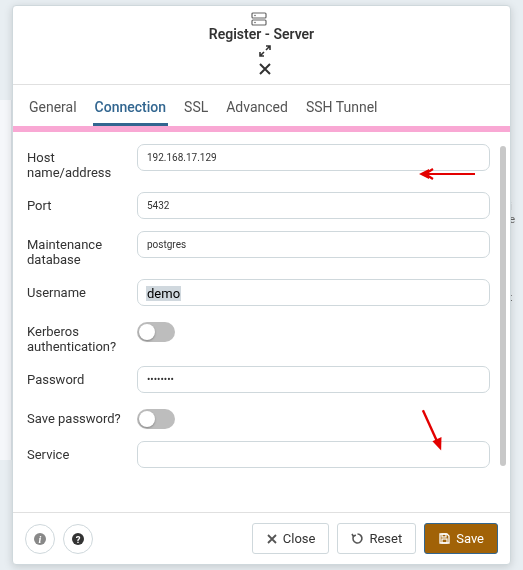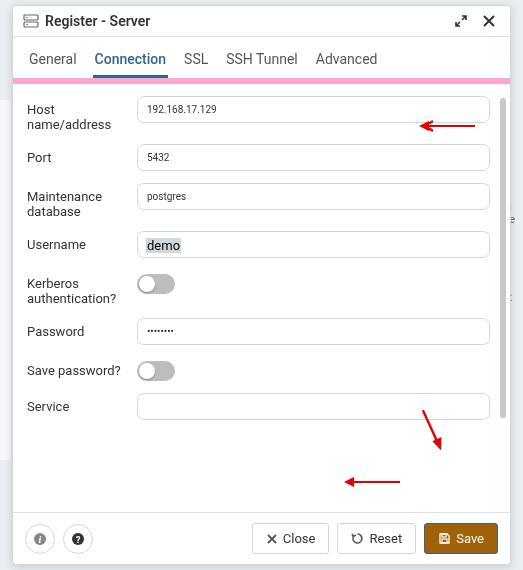--- a/index.html
+++ b/index.html
@@ -25,20 +25,21 @@
       flex-direction: column;
     }
     .titlebar {
       display: flex;
       align-items: center;
       padding: 6px 10px;
       border-bottom: 1px solid #e0e0e0;
       color: #333;
       font-weight: 600;
       font-size: 14px;
+      flex-direction: column;
     }
     .titlebar .icon { margin-right: 6px; display: inline-flex; }
     .titlebar-spacer { flex: 1; }
     .titlebar-btn { cursor: pointer; padding: 2px 4px; margin-left: 6px; display: inline-flex; }
     .tabs {
       display: flex;
       gap: 14px;
       padding: 8px 14px 0 14px;
       border-bottom: 6px solid #f9a8d4;
       color: #555;
@@ -214,22 +215,22 @@
       <svg width="14" height="14" viewBox="0 0 14 14">
           <path d="M2 2 L12 12 M12 2 L2 12" stroke="#333" stroke-width="2" fill="none"></path>
         </svg>
     </span>
   </div>
 
   <div class="tabs">
     <div class="tab">General</div>
     <div class="tab active">Connection</div>
     <div class="tab">SSL</div>
+    <div class="tab">Advanced</div>
     <div class="tab">SSH Tunnel</div>
-    <div class="tab">Advanced</div>
   </div>
 
   <div class="form-area">
     <div class="scrollbar-stub"></div>
 
     <div class="row">
       <div class="label">Host name/address</div>
       <div class="control">
         <input type="text" value="192.168.17.129" style="">
         <span class="arrow arrow-1">

